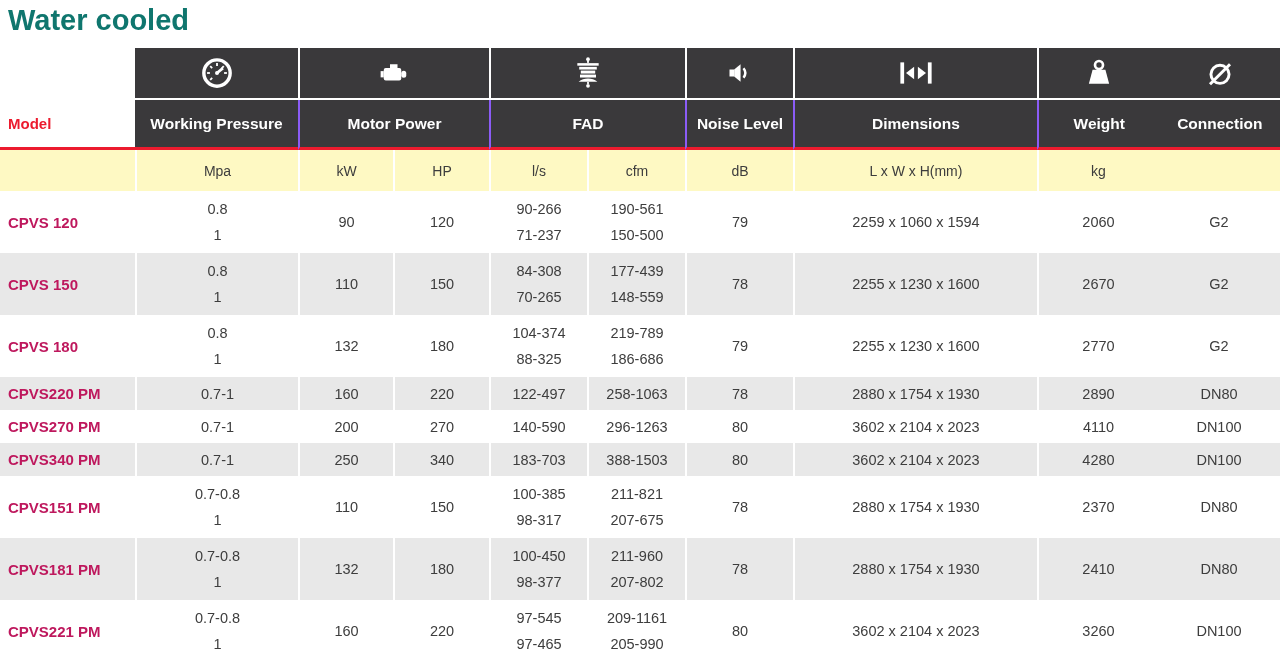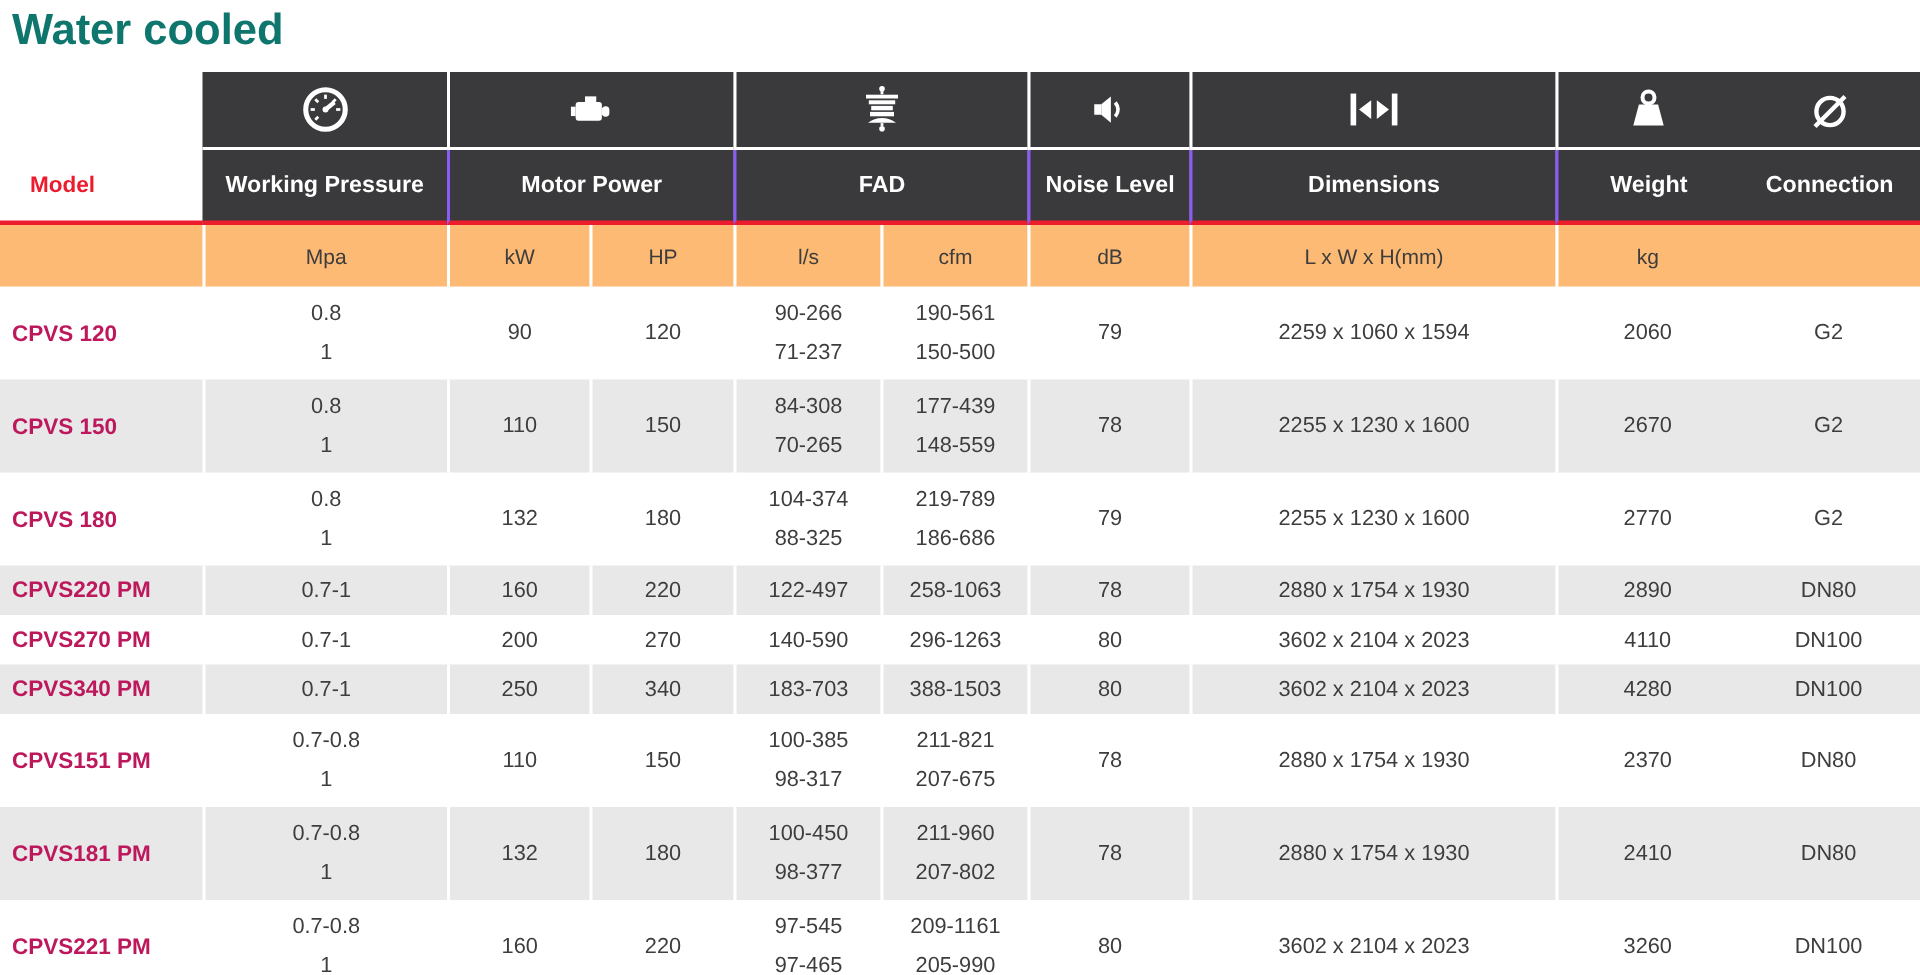--- a/index.html
+++ b/index.html
@@ -28,30 +28,30 @@
   .icon-split { display:flex; }
   .icon-split span { flex:1; display:flex; align-items:center; justify-content:center; }
 
   
   tr.labels-row th {
     background:#3a393b; height:50px; color:#fff;
     font-size:15.5px; font-weight:bold;
     border-left:2px solid #8b5cf6; border-bottom:3px solid #ec1b2e;
   }
   tr.labels-row th.model-h {
-    background:#fff; color:#ec1b2e; text-align:left; padding-left:20px;
+    background:#fff; color:#ec1b2e; text-align:left; padding-left:8px;
     border-left:none; font-size:15px;
   }
   tr.labels-row th:nth-child(2) { border-left:none; }
   .label-split { display:flex; }
   .label-split span { flex:1; }
 
   
   tr.units-row td {
-    background:#fdba74; height:41px; font-size:14px; color:#3d3d3d;
+    background:#fef9c3; height:41px; font-size:14px; color:#3d3d3d;
     border-left:2px solid #fff;
   }
   tr.units-row td:first-child { border-left:none; }
   tr.units-row td.nb { border-left:none; }
 
   
   tbody td {
     font-size:14.5px; color:#3d3d3d;
     border-left:2px solid #fff;
   }

